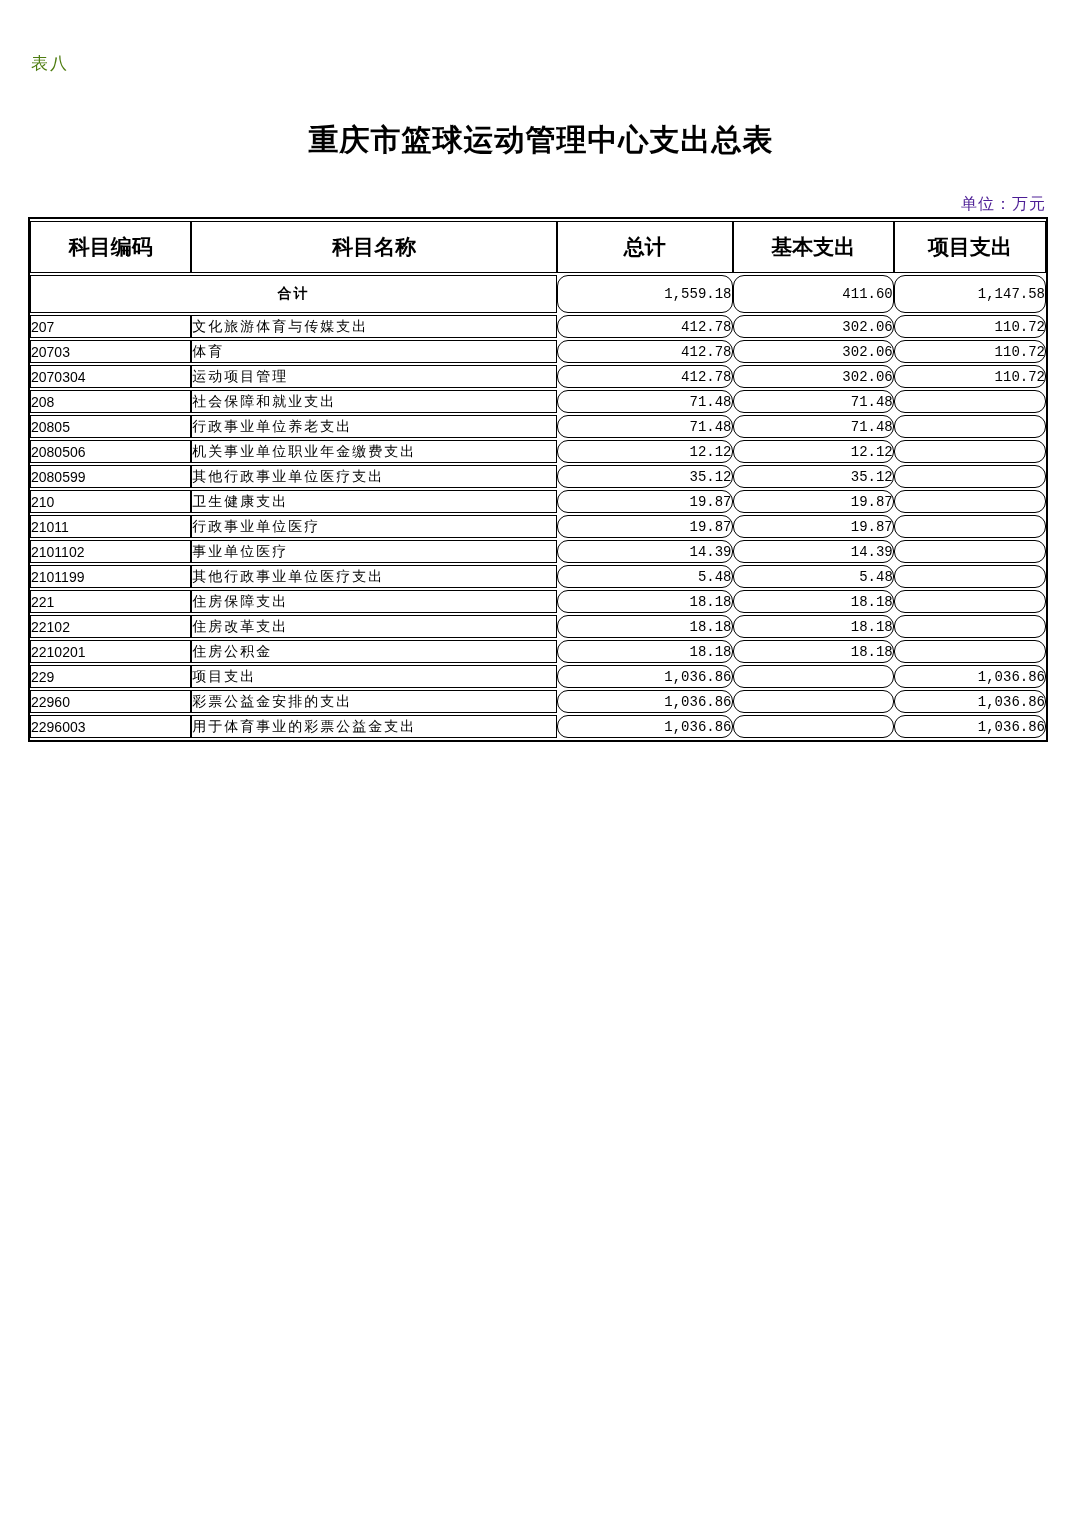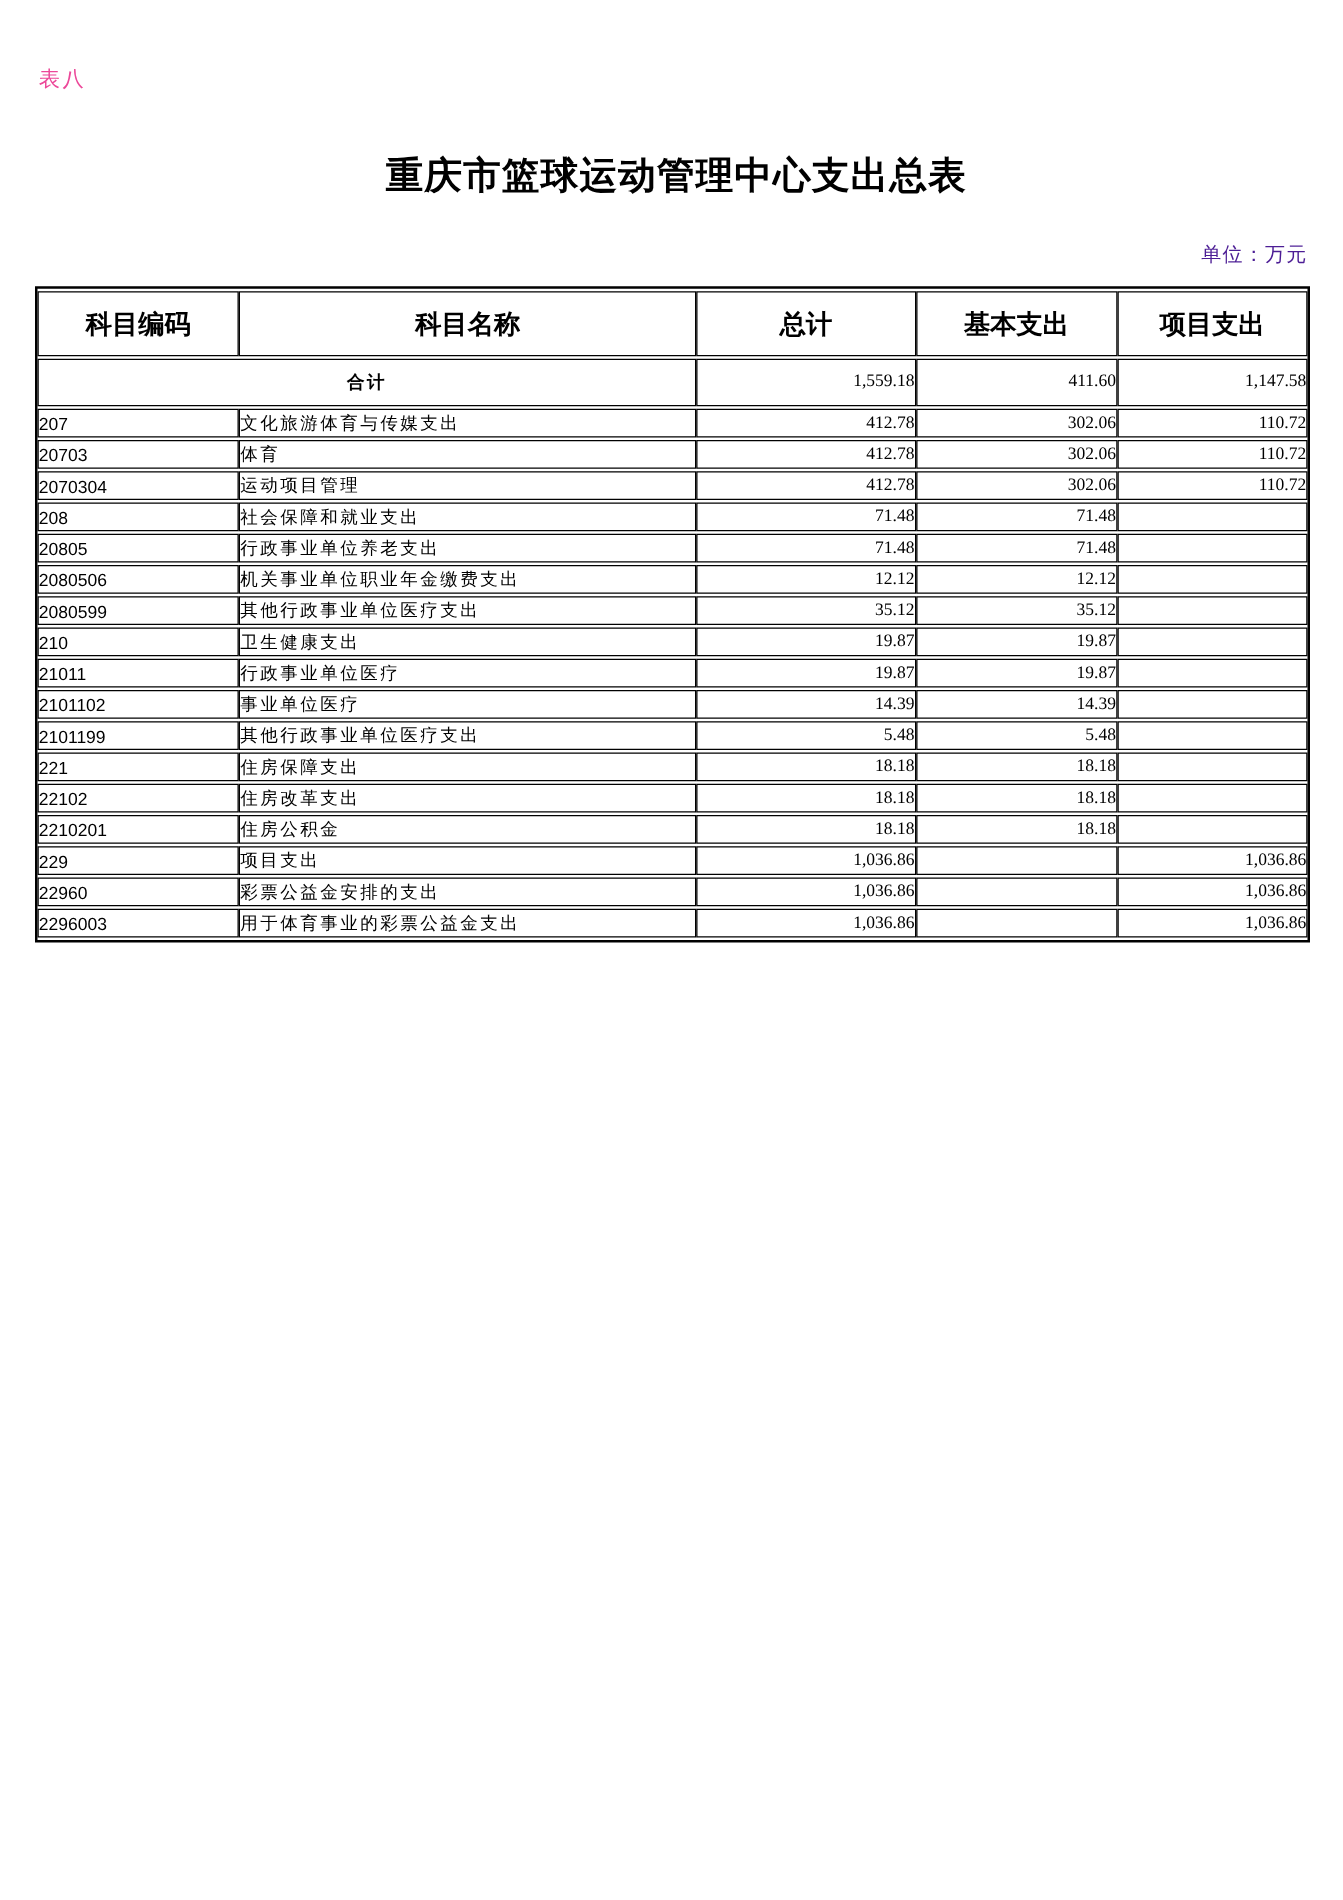--- a/index.html
+++ b/index.html
@@ -15,21 +15,21 @@
     font-family: "Liberation Sans", sans-serif;
     color: #000000;
     overflow: hidden;
   }
   .table-tag {
     position: absolute;
     left: 31px;
     top: 52px;
     font-family: "Liberation Serif", serif;
     font-size: 17px;
-    color: #ec4899;
+    color: #4d7c0f;
     letter-spacing: 2px;
   }
   .doc-title {
     position: absolute;
     left: 0;
     top: 116px;
     width: 1074px;
     text-align: center;
     margin: 4px;
     font-family: "Liberation Serif", serif;
@@ -43,21 +43,21 @@
     right: 28px;
     top: 194px;
     font-family: "Liberation Serif", serif;
     font-size: 16px;
     color: #4c1d95;
     letter-spacing: 1px;
   }
   table.expense-table {
     position: absolute;
     left: 28px;
-    top: 229px;
+    top: 217px;
     width: 1020px;
     table-layout: fixed;
     border-collapse: separate;
     border-spacing: 0 2px;
     border: 2px solid #000000;
     background: #ffffff;
   }
   .expense-table col.c-code    { width: 160px; }
   .expense-table col.c-name    { width: 363px; }
   .expense-table col.c-total   { width: 174px; }
@@ -97,24 +97,25 @@
     font-size: 14px;
     text-align: left;
   }
   .cell-name {
     font-family: "Liberation Serif", serif;
     font-size: 15px;
     text-align: left;
     letter-spacing: 2px;
   }
   .cell-num {
-    font-family: Liberation Serif, serif;
+    font-family: Liberation Mono, monospace;
     font-size: 14.5px;
     text-align: right;
     padding-right: 3px;
+    border-radius: 11px;
   }
   .code-lvl0 { padding-left: 3px;  }
   .code-lvl1 { padding-left: 19px; }
   .code-lvl2 { padding-left: 36px; }
   .name-lvl0 { padding-left: 5px;  }
   .name-lvl1 { padding-left: 21px; }
   .name-lvl2 { padding-left: 38px; }
 </style>
 </head>
 <body>

